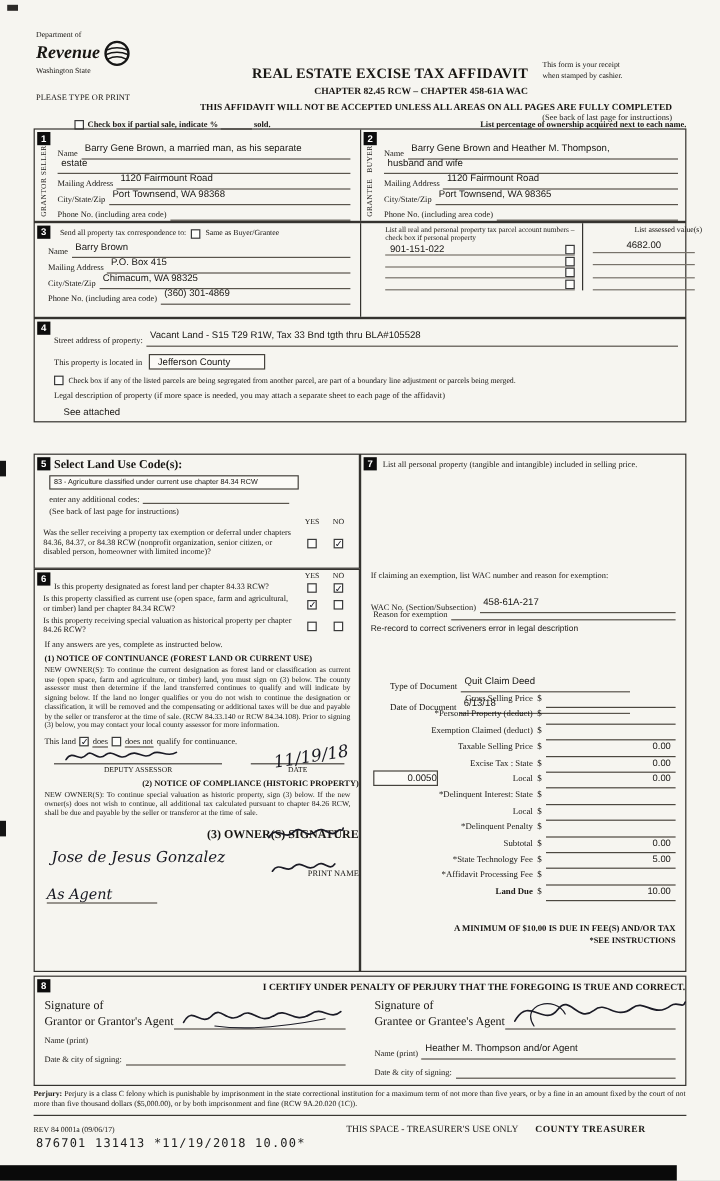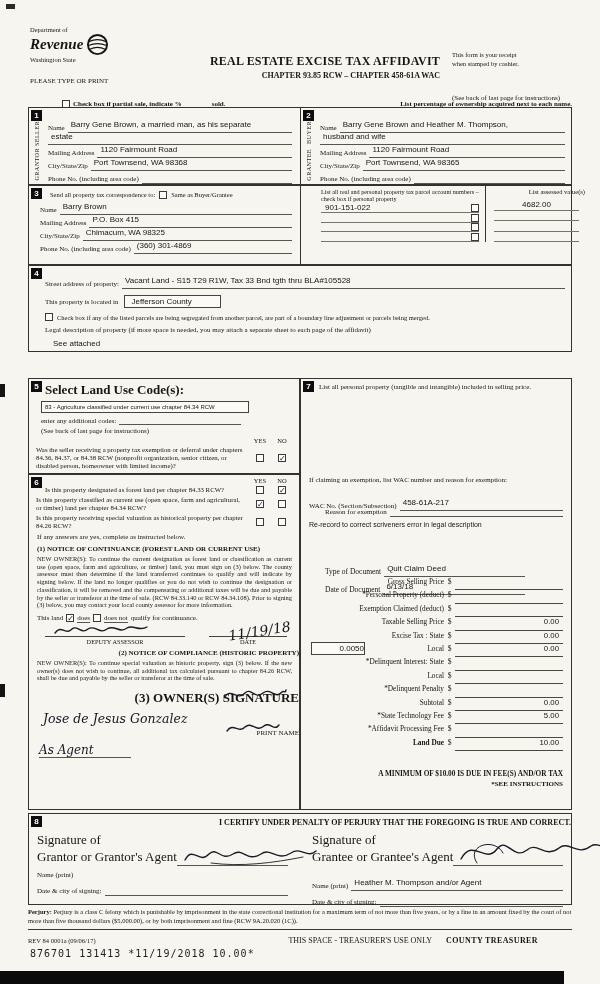--- a/index.html
+++ b/index.html
@@ -3,21 +3,21 @@
 <meta charset="utf-8">
 <style>
 *{margin:0;padding:0;box-sizing:border-box}
 body{background:#9b9b9b;font-family:"Liberation Serif",serif;color:#181613}
 #page{position:relative;width:600px;height:984px;background:#f6f5f0;margin:0 auto;overflow:hidden}
 .abs{position:absolute}
 .b{font-weight:bold}
 .i{font-style:italic}
 .ctr{text-align:right}
 .sans{font-family:"Liberation Sans",sans-serif}
-.f6{font-size:6px}.f62{font-size:6.2px}.f65{font-size:6.5px}.f7{font-size:7px}.f75{font-size:13px}.f8{font-size:8px}
+.f6{font-size:6px}.f62{font-size:6.2px}.f65{font-size:6.5px}.f7{font-size:7px}.f75{font-size:10px}.f8{font-size:8px}
 .sec{position:absolute;border:1px solid #35332f}
 .badge{position:absolute;left:2px;top:2px;width:11px;height:11px;background:#0d0d0d;color:#fff;font:bold 8px/11px "Liberation Sans",sans-serif;text-align:center}
 .cb{display:inline-block;width:8px;height:8px;border:1px solid #3a3a3a;background:#fdfdfb;font-size:8px;line-height:7px;text-align:center;vertical-align:-1px;color:#10101c;flex:none}
 .vwrap{position:absolute;left:2px;top:13px;bottom:3px;display:flex;flex-direction:column;justify-content:space-between;align-items:center;width:10px}
 .vert{writing-mode:vertical-rl;transform:rotate(180deg);font-size:6.2px;letter-spacing:.4px;color:#23211e}
 .frow{display:flex;align-items:flex-end;margin:0 5px;gap:3px}
 .lab{white-space:nowrap;font-size:7px;padding-bottom:1px}
 .fill{flex:1;border-bottom:1px solid #59544c;padding:0 2px 1px 3px;min-height:9px}
 .val{font-family:"Liberation Sans",sans-serif;font-size:8px;white-space:nowrap}
 .hand{font-family:"DejaVu Serif",serif;font-style:italic;color:#16161f}
@@ -52,27 +52,28 @@
       <span class="b i" style="font-size:15px">Revenue</span>
       <svg width="23" height="23" viewBox="0 0 24 24">
         <circle cx="12" cy="12" r="10" fill="none" stroke="#161616" stroke-width="2"></circle>
         <path d="M3 9 Q12 5 21 9 M2.5 13 Q12 9 21.5 13 M4 17 Q12 13 20 17" fill="none" stroke="#161616" stroke-width="1.3"></path>
       </svg>
     </div>
     <div class="f65">Washington State</div>
   </div>
   <div class="abs ctr" style="left:150px;top:54px;width:290px">
     <div class="b" style="font-size:12px;letter-spacing:.2px">REAL ESTATE EXCISE TAX AFFIDAVIT</div>
-    <div class="b f8" style="margin-top:2px">CHAPTER 93.85 RCW – CHAPTER 458-61A WAC</div>
+    <div class="b f8" style="margin-top:2px">CHAPTER 82.45 RCW – CHAPTER 458-61A WAC</div>
   </div>
   <div class="abs f65" style="left:452px;top:51px;line-height:1.35">
     <div>This form is your receipt</div>
     <div>when stamped by cashier.</div>
   </div>
   <div class="abs f7" style="left:30px;top:77px">PLEASE TYPE OR PRINT</div>
+  <div class="abs b ctr" style="left:40px;top:85px;width:520px;font-size:7.8px">THIS AFFIDAVIT WILL NOT BE ACCEPTED UNLESS ALL AREAS ON ALL PAGES ARE FULLY COMPLETED</div>
   <div class="abs ctr f7" style="left:40px;top:94px;width:520px">(See back of last page for instructions)</div>
   <div class="abs" style="left:62px;top:100px;width:510px;display:flex;align-items:flex-end">
     <span class="cb"></span>
     <span class="b f7" style="margin-left:3px">Check box if partial sale, indicate %</span>
     <span style="width:26px;border-bottom:1px solid #59544c;margin:0 2px"></span>
     <span class="b f7">sold.</span>
     <span style="flex:1"></span>
     <span class="b f7">List percentage of ownership acquired next to each name.</span>
   </div>
 
@@ -317,21 +318,21 @@
   </div>
 
   <div class="sec" style="left:300px;top:378px;width:272px;height:432px">
     <span class="badge">7</span>
     <div class="f7" style="margin:4px 12px 0 18px;line-height:1.3">List all personal property (tangible and intangible) included in selling price.</div>
     <div class="f7 abs" style="left:8px;top:97px">If claiming an exemption, list WAC number and reason for exemption:</div>
     <div class="frow abs" style="left:8px;right:8px;top:112px;margin:0">
       <span class="lab">WAC No. (Section/Subsection)</span>
       <span class="fill"><span class="val">458-61A-217</span></span>
     </div>
-    <div class="frow abs" style="left:24px;right:8px;top:129px;margin:0">
+    <div class="frow abs" style="left:10px;right:8px;top:129px;margin:0">
       <span class="lab">Reason for exemption</span>
       <span class="fill"></span>
     </div>
     <div class="sans abs" style="left:8px;top:142px;font-size:7px">Re-record to correct scriveners error in legal description</div>
     <div class="frow abs" style="left:8px;width:200px;top:162px;margin:16px">
       <span class="lab" style="font-size:7.5px">Type of Document</span>
       <span class="fill"><span class="val">Quit Claim Deed</span></span>
     </div>
     <div class="frow abs" style="left:8px;width:200px;top:180px;margin:16px">
       <span class="lab" style="font-size:7.5px">Date of Document</span>

